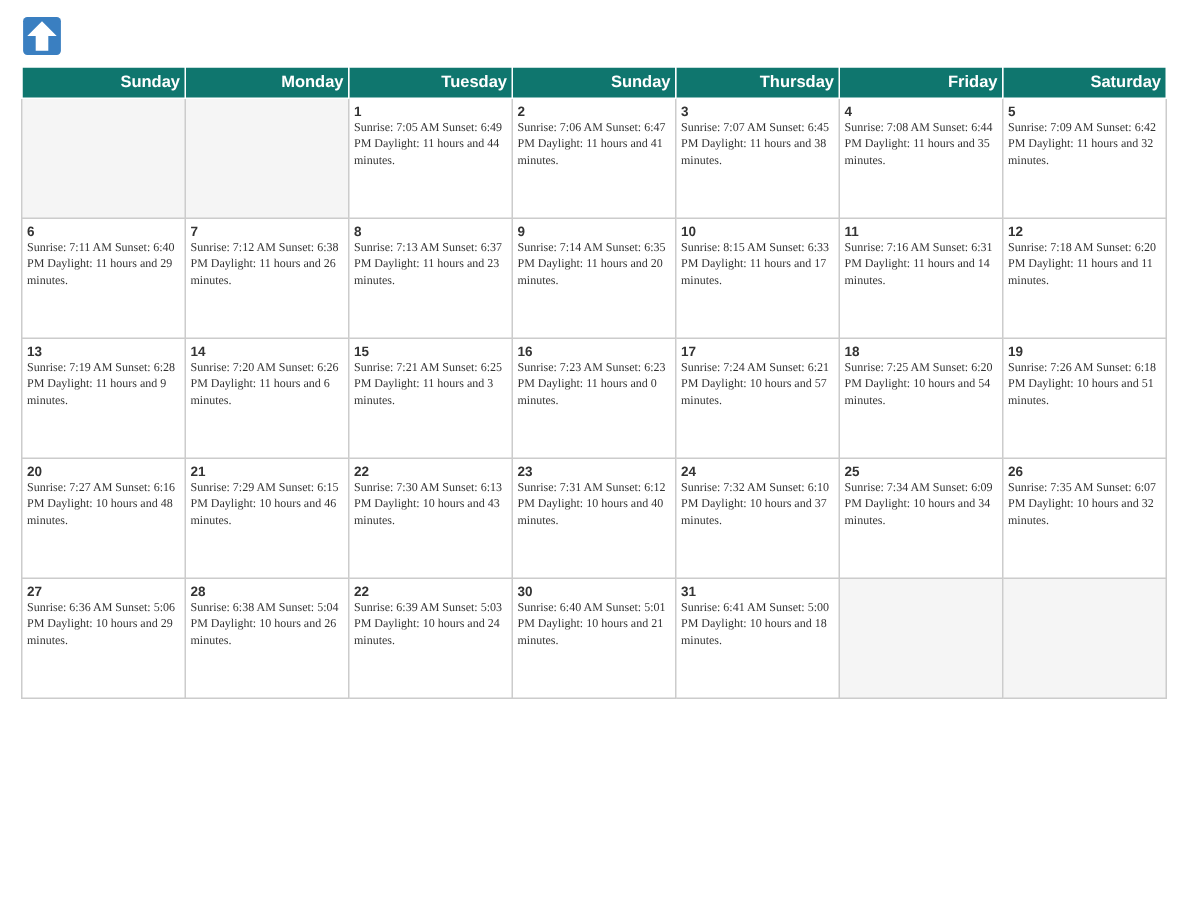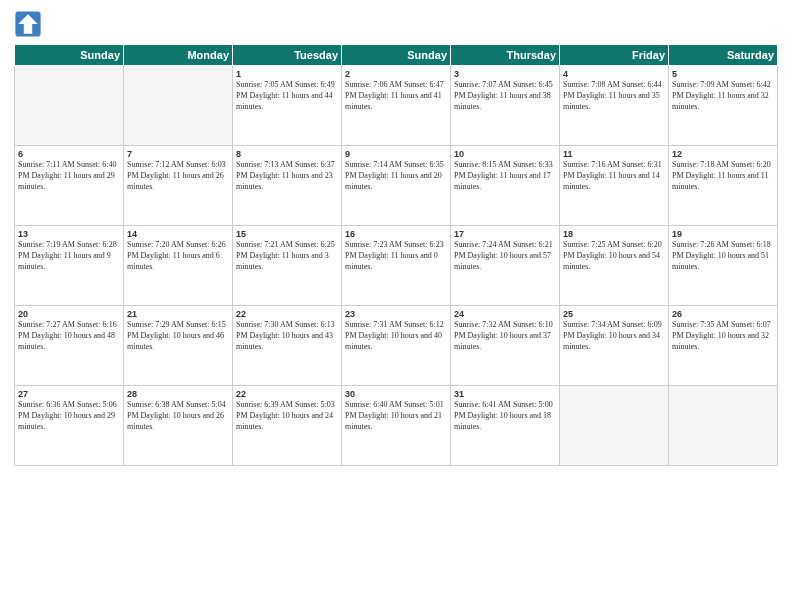--- a/index.html
+++ b/index.html
@@ -162,21 +162,21 @@
         <tr>
           <td>
             <span class="day-number">6</span>
             <div class="day-info">Sunrise: 7:11 AM
 Sunset: 6:40 PM
 Daylight: 11 hours and 29 minutes.</div>
           </td>
           <td>
             <span class="day-number">7</span>
             <div class="day-info">Sunrise: 7:12 AM
-Sunset: 6:03 PM
+Sunset: 6:38 PM
 Daylight: 11 hours and 26 minutes.</div>
           </td>
           <td>
             <span class="day-number">8</span>
             <div class="day-info">Sunrise: 7:13 AM
 Sunset: 6:37 PM
 Daylight: 11 hours and 23 minutes.</div>
           </td>
           <td>
             <span class="day-number">9</span>

